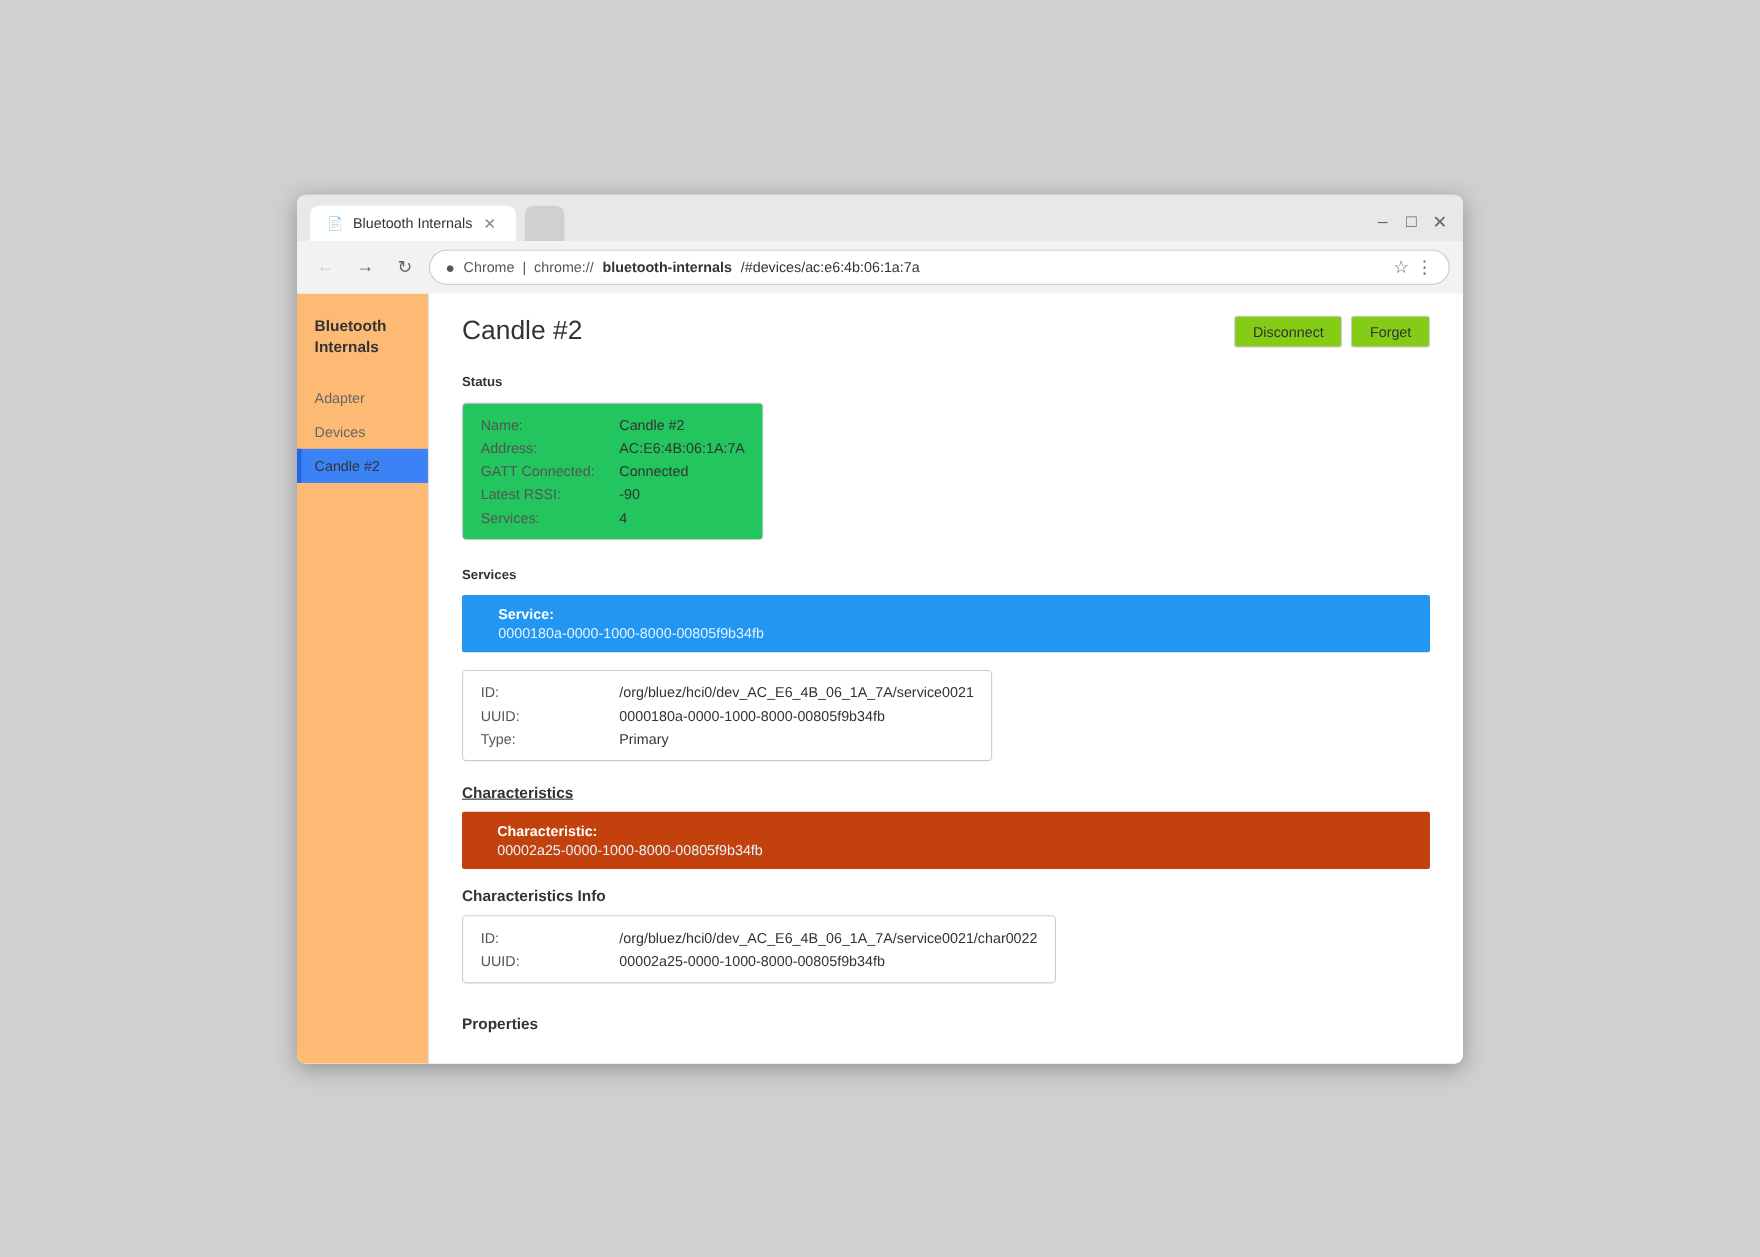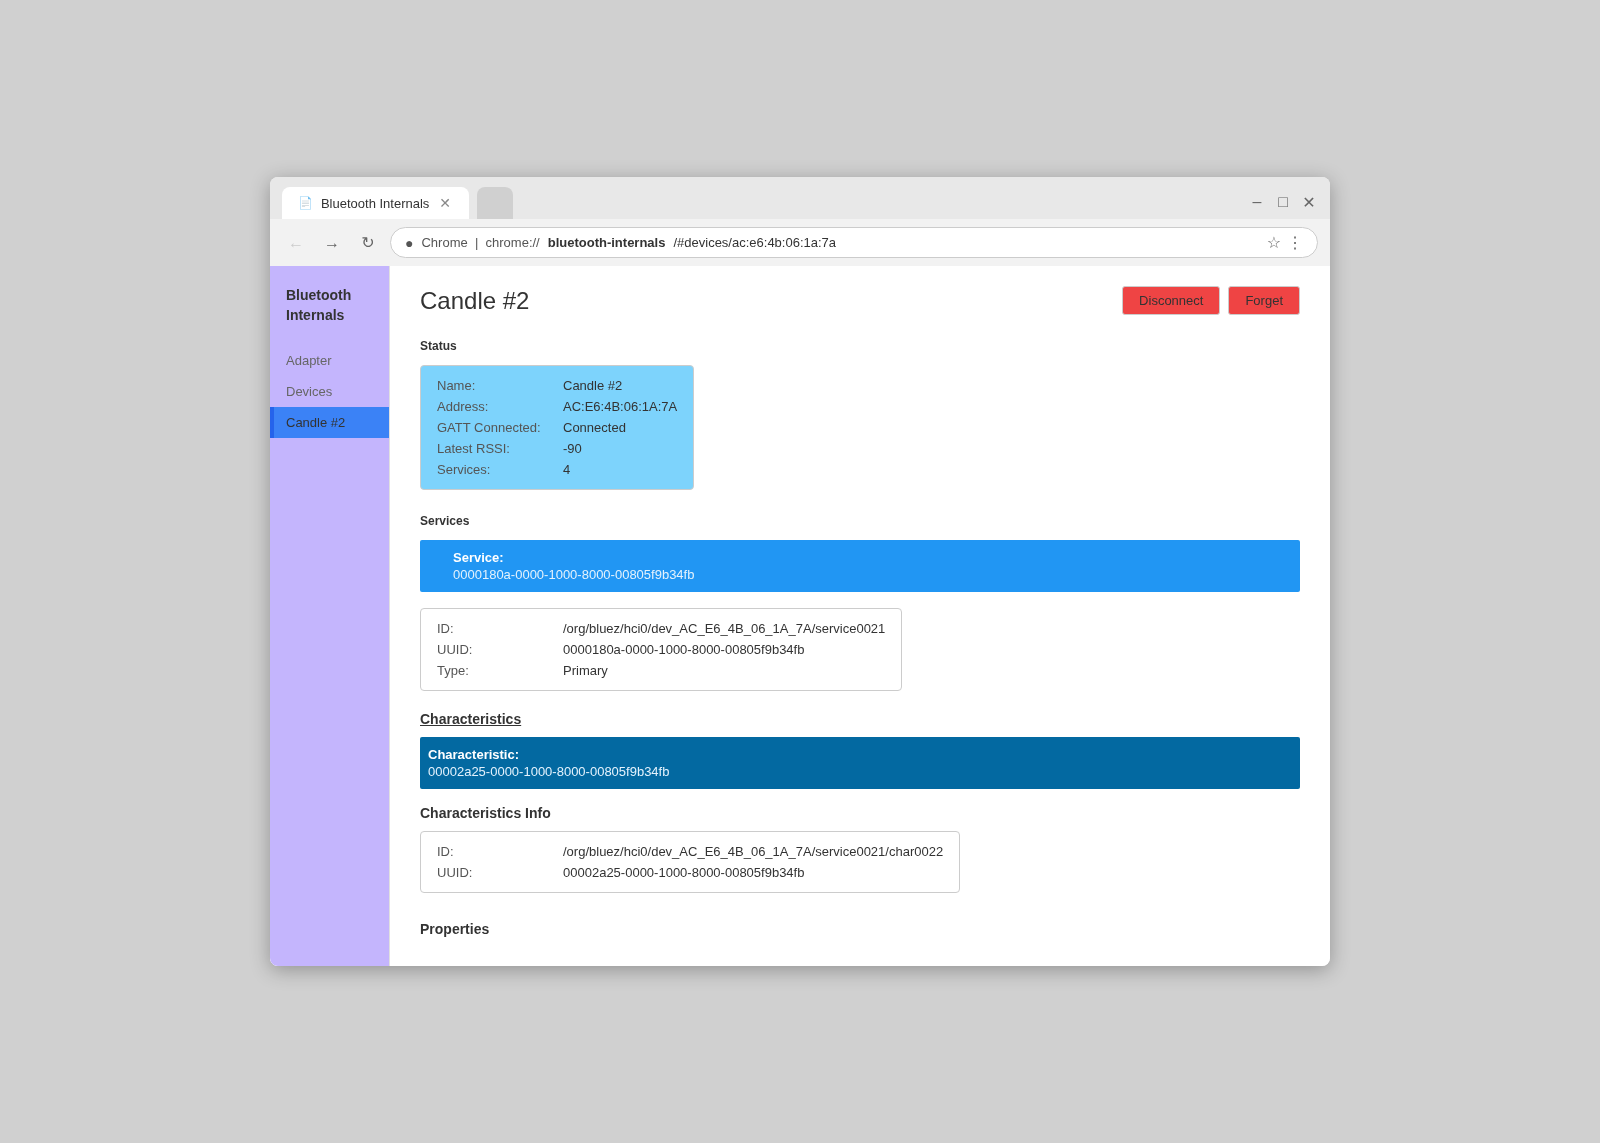--- a/index.html
+++ b/index.html
@@ -135,21 +135,21 @@
     }
     
     .content-area {
       background: #fff;
       display: flex;
       min-height: 700px;
     }
     
     .sidebar {
       width: 120px;
-      background: #c4b5fd;
+      background: #fdba74;
       border-right: 1px solid #e0e0e0;
       padding: 20px 0;
     }
     .sidebar-title {
       font-size: 14px;
       font-weight: bold;
       color: #333;
       padding: 0 16px 20px 16px;
       line-height: 1.4;
     }
@@ -187,40 +187,40 @@
       color: #333;
     }
     .header-buttons {
       display: flex;
       gap: 8px;
     }
     .btn {
       padding: 6px 16px;
       font-size: 13px;
       border: 1px solid #ccc;
-      background: #ef4444;
+      background: #84cc16;
       border-radius: 3px;
       cursor: pointer;
       color: #333;
     }
     
     .section-title {
       font-size: 12px;
       font-weight: bold;
       color: #333;
       margin-bottom: 12px;
     }
     .info-box {
       border: 1px solid #ccc;
       border-radius: 4px;
       padding: 12px 16px;
       display: inline-block;
       min-width: 200px;
       margin-bottom: 24px;
-      background: #7dd3fc;
+      background: #22c55e;
     }
     .info-row {
       font-size: 13px;
       color: #333;
       margin-bottom: 6px;
       display: flex;
       gap: 6px;
     }
     .info-row:last-child { margin-bottom: 0; }
     .info-label {
@@ -264,23 +264,23 @@
       background: #fff;
     }
     .char-section-title {
       font-size: 14px;
       font-weight: bold;
       color: #333;
       margin-bottom: 10px;
       text-decoration: underline;
     }
     .char-bar {
-      background: #0369a1;
+      background: #c2410c;
       color: #fff;
-      padding: 10px 8px;
+      padding: 10px 32px;
       border-radius: 2px;
       margin-bottom: 16px;
     }
     .char-info-box {
       border: 1px solid #ccc;
       border-radius: 4px;
       padding: 12px 16px;
       display: inline-block;
       min-width: 400px;
       margin-bottom: 20px;

